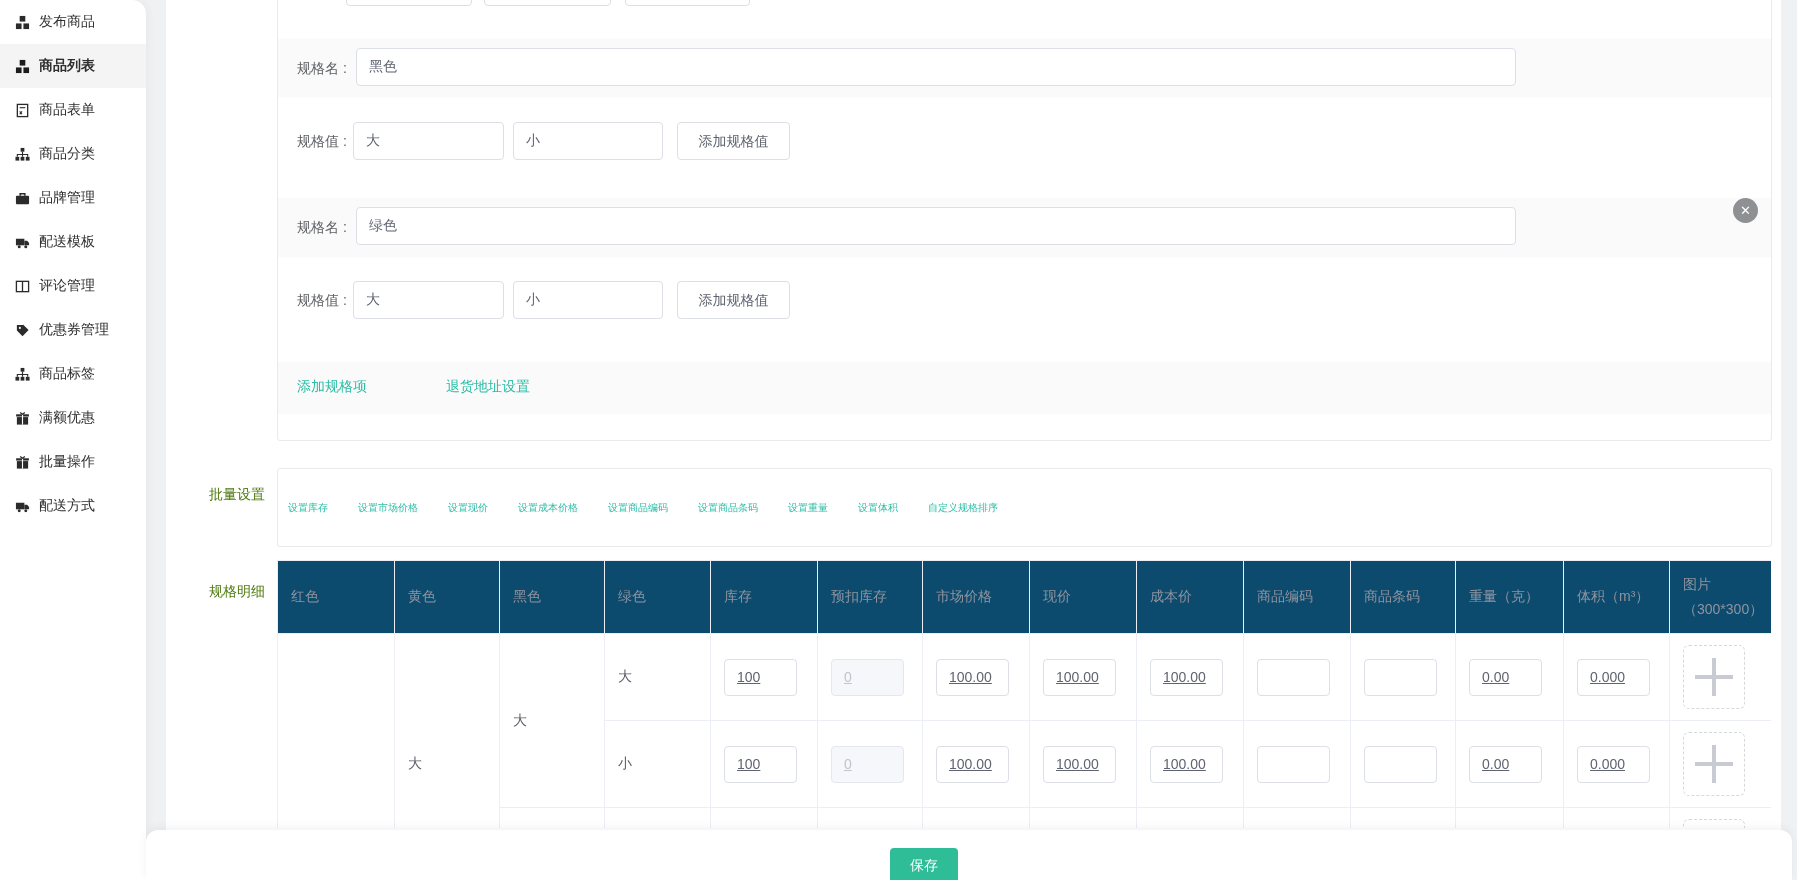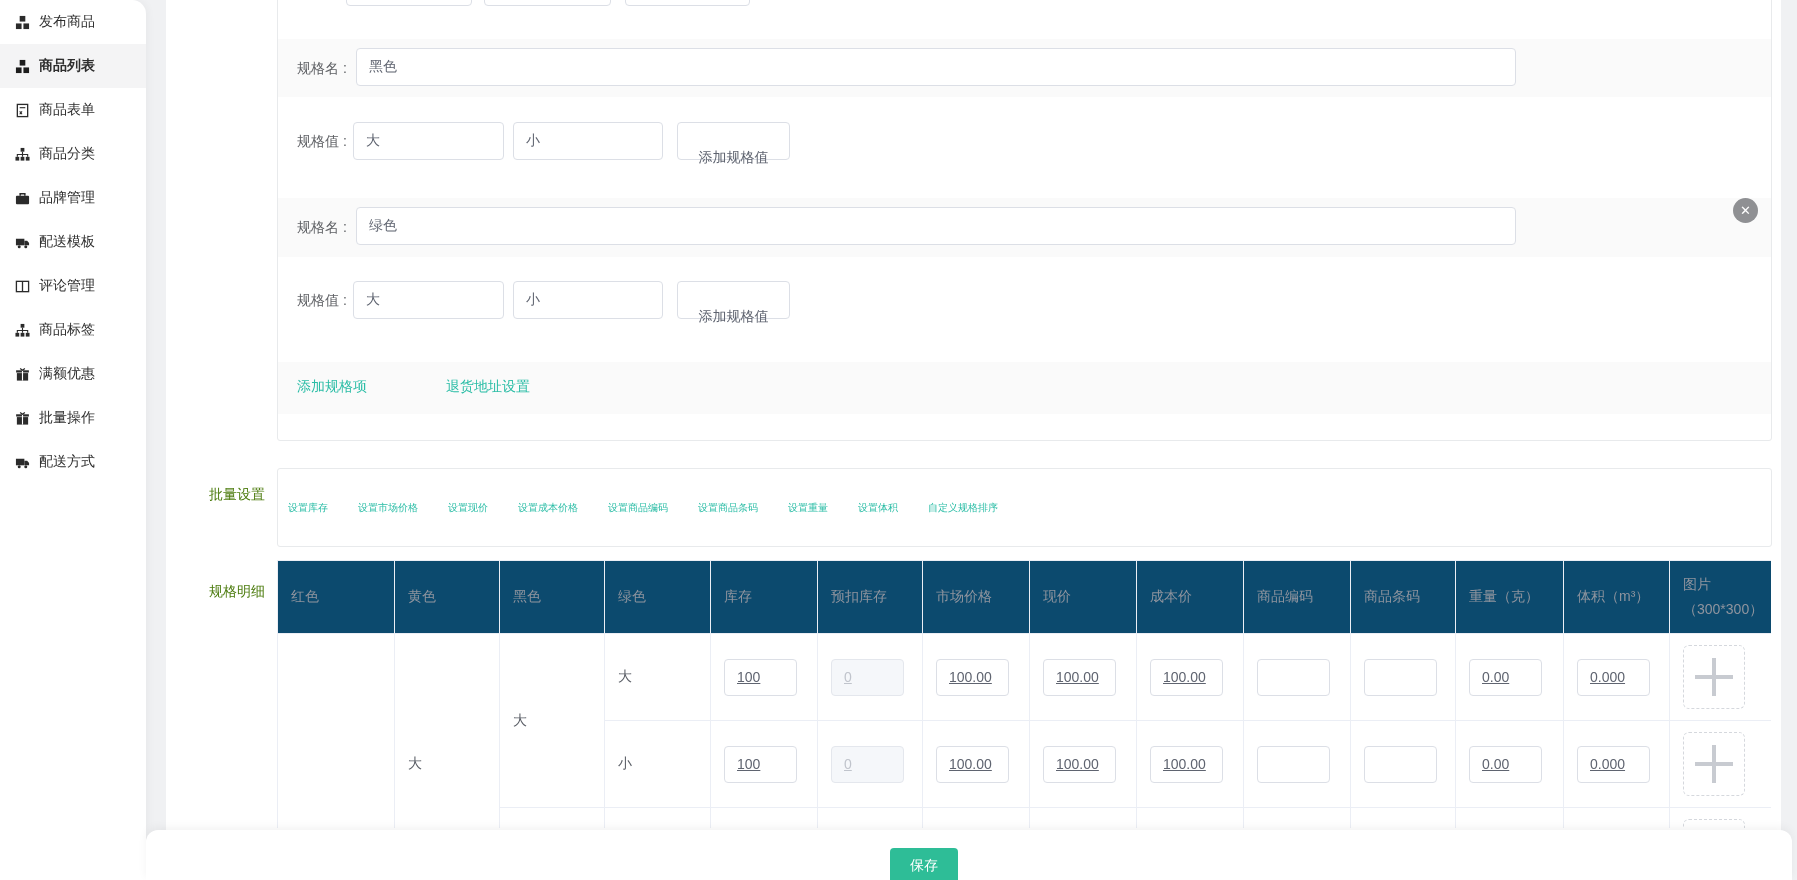--- a/index.html
+++ b/index.html
@@ -32,21 +32,21 @@
   .content-card{left:166px;top:0;width:1615px;height:880px;background:#fff;}
 
   
   .spec-panel{left:277px;top:-40px;width:1495px;height:481px;background:#fff;
     border:1px solid #e8eaec;border-radius:3px;box-sizing:border-box;overflow:hidden;}
   .band{position:absolute;left:0;width:100%;background:#fafafa;}
   .form-label{position:absolute;left:19px;color:#606266;font-size:14px;line-height:38px;}
   .links-row a{color:#2bbda6;text-decoration:none;font-size:14px;cursor:pointer;}
   .btn-plain{box-sizing:border-box;height:38px;border:1px solid #dcdfe6;border-radius:4px;
     background:#fff;font-size:14px;color:#5f6470;text-align:center;line-height:36px;cursor:pointer;
-    font-family:inherit;padding:16px;}
+    font-family:inherit;padding:0;}
 
   
   .close-btn{left:1733px;top:198px;width:25px;height:25px;border-radius:50%;
     background:#8f9093;color:#fff;display:flex;align-items:center;justify-content:center;
     font-size:13px;cursor:pointer;z-index:6;line-height:1;}
 
   
   .batch-panel{left:277px;top:468px;width:1495px;height:79px;background:#fff;
     border:1px solid #e8eaec;border-radius:3px;box-sizing:border-box;
     display:flex;align-items:center;gap:30px;padding-left:10px;}
@@ -144,20 +144,29 @@
       <span>配送模板</span>
     </li>
     <li class="side-item">
       <span class="side-icon">
           <svg viewBox="0 0 16 16">
             <rect x="1.5" y="2.5" width="13" height="11" fill="none" stroke="#2b2b2b" stroke-width="1.4"></rect>
             <path d="M8 2.5v11" stroke="#2b2b2b" stroke-width="1.4"></path>
           </svg>
         </span>
       <span>评论管理</span>
+    </li>
+    <li class="side-item">
+      <span class="side-icon">
+          <svg viewBox="0 0 16 16">
+            <path d="M8.5 1.5L14.5 7.5 8 14 2 8V2h6.5z" fill="#2b2b2b"></path>
+            <circle cx="5.2" cy="5.2" r="1.1" fill="#fff"></circle>
+          </svg>
+        </span>
+      <span>优惠券管理</span>
     </li>
     <li class="side-item">
       <span class="side-icon">
           <svg viewBox="0 0 16 16">
             <rect x="6" y="1" width="4" height="4" fill="#2b2b2b"></rect>
             <rect x="0.5" y="10.5" width="4" height="4" fill="#2b2b2b"></rect>
             <rect x="6" y="10.5" width="4" height="4" fill="#2b2b2b"></rect>
             <rect x="11.5" y="10.5" width="4" height="4" fill="#2b2b2b"></rect>
             <path d="M8 5v3M2.5 10.5V8h11v2.5M8 8v2.5" stroke="#2b2b2b" stroke-width="1.2" fill="none"></path>
           </svg>

